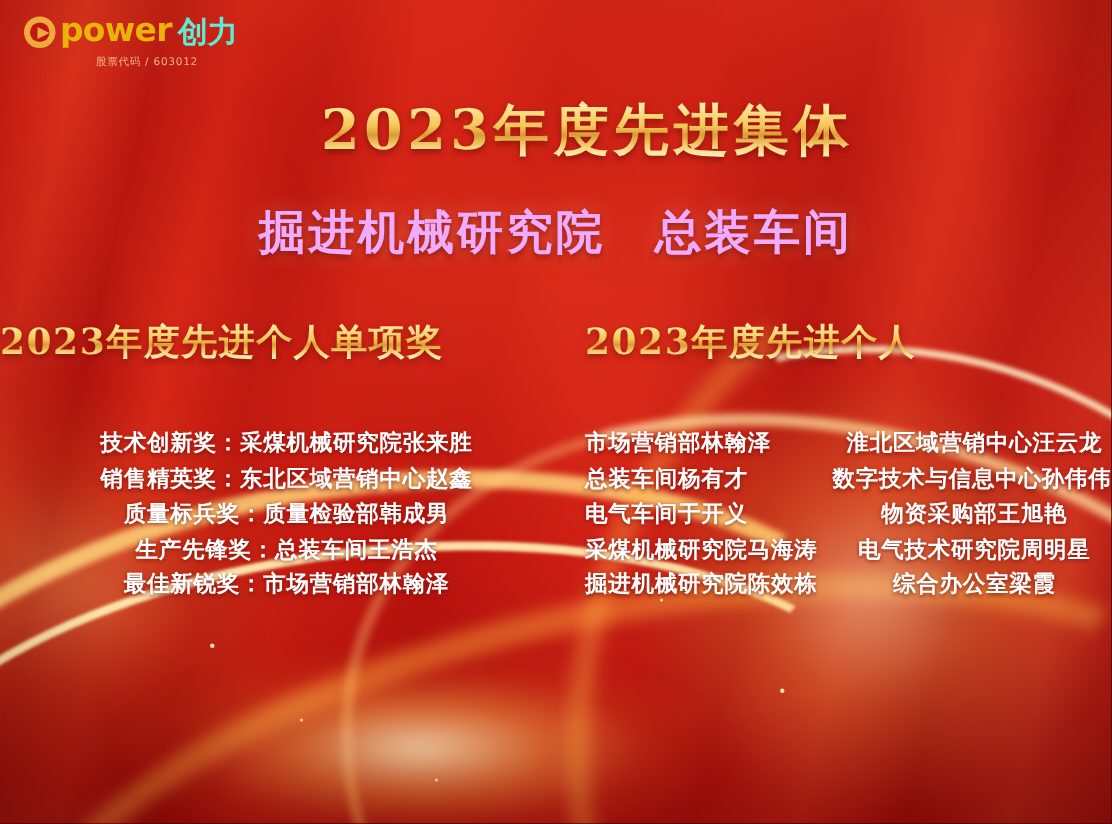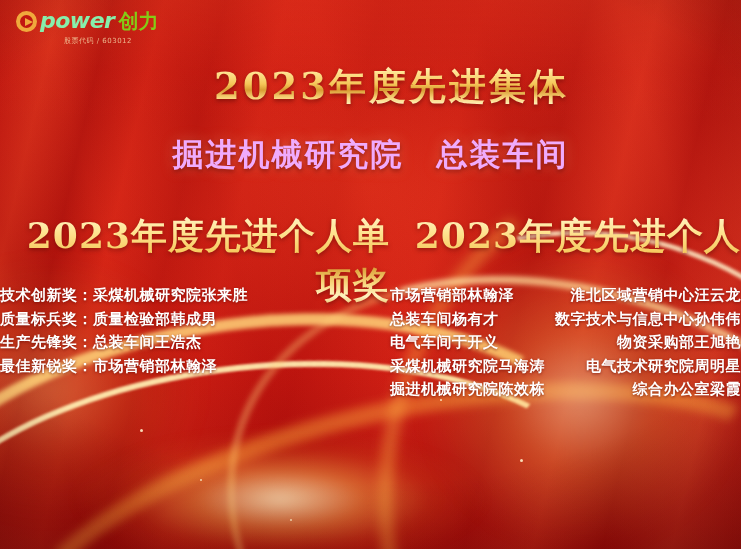--- a/index.html
+++ b/index.html
@@ -175,29 +175,28 @@
     left: 9px; top: 7px;
     width: 0; height: 0;
     border-left: 8px solid #f0a93c;
     border-top: 4px solid transparent;
     border-bottom: 4px solid transparent;
   }
   .logo-word {
     font-family: "DejaVu Sans", sans-serif;
     font-size: 22px;
     font-weight: bold;
-    color: #86efac;
+    color: #eab308;
     letter-spacing: -0.5px;
     line-height: 1;
-    font-style: italic;
   }
   .logo-cn {
     font-size: 20px;
     font-weight: bold;
-    color: #84cc16;
+    color: #5eead4;
     line-height: 1;
     margin-left: 1px;
   }
   .logo-sub {
     margin-top: 4px;
     margin-left: 48px;
     font-size: 7px;
     color: #f2c79a;
     letter-spacing: 0.5px;
     opacity: 0.9;
@@ -238,44 +237,44 @@
   .awards-heads {
     position: absolute;
     top: 212px;
     left: 0; right: 0;
     z-index: 9;
     display: flex;
   }
   .head-cell {
     font-family: "DejaVu Serif", "Liberation Serif", serif;
     font-weight: bold;
-    font-size: 36px;
+    font-size: 24px;
     letter-spacing: 1px;
-    text-align: right;
+    text-align: left;
     background: linear-gradient(180deg, #fff6cf 0%, #ffe493 20%, #f5c658 44%, #d99c32 56%, #f8d47a 72%, #fff2c0 86%, #dfa63d 100%);
     -webkit-background-clip: text;
     background-clip: text;
     -webkit-text-fill-color: transparent;
     color: transparent;
     filter: drop-shadow(0 2px 2px rgba(90,8,4,0.5));
   }
   .head-left { width: 390px; }
   .head-right { width: 351px; text-decoration: underline; }
 
   
   .lists {
     position: absolute;
     top: 284px;
     left: 0; right: 0;
     z-index: 9;
     display: flex;
   }
   .col-left {
     width: 382px;
-    text-align: left;
+    text-align: center;
   }
   .col-right {
     width: 359px;
   }
   .name-line {
     font-family: "DejaVu Serif", "Liberation Serif", serif;
     font-weight: bold;
     font-size: 15px;
     line-height: 23.5px;
     color: #ffffff;
@@ -287,21 +286,21 @@
     display: flex;
     line-height: 23.5px;
   }
   .pair-a {
     width: 168px;
     text-align: left;
     padding-left: 8px;
   }
   .pair-b {
     flex: 1;
-    text-align: right;
+    text-align: center;
   }
 </style>
 </head>
 <body>
 
 <div class="poster">
 
   <div class="bg-base"></div>
   <div class="bg-folds"></div>
   <div class="bg-folds2"></div>
@@ -339,20 +338,21 @@
   <div class="title-sub">掘进机械研究院　总装车间</div>
 
   <div class="awards-heads">
     <div class="head-cell head-left">2023年度先进个人单项奖</div>
     <div class="head-cell head-right">2023年度先进个人</div>
   </div>
 
   <div class="lists">
     <div class="col-left">
       <div class="name-line">技术创新奖：采煤机械研究院张来胜</div>
+      <div class="name-line">销售精英奖：东北区域营销中心赵鑫</div>
       <div class="name-line">质量标兵奖：质量检验部韩成男</div>
       <div class="name-line">生产先锋奖：总装车间王浩杰</div>
       <div class="name-line">最佳新锐奖：市场营销部林翰泽</div>
     </div>
     <div class="col-right">
       <div class="pair-row">
         <span class="name-line pair-a">市场营销部林翰泽</span>
         <span class="name-line pair-b">淮北区域营销中心汪云龙</span>
       </div>
       <div class="pair-row">

